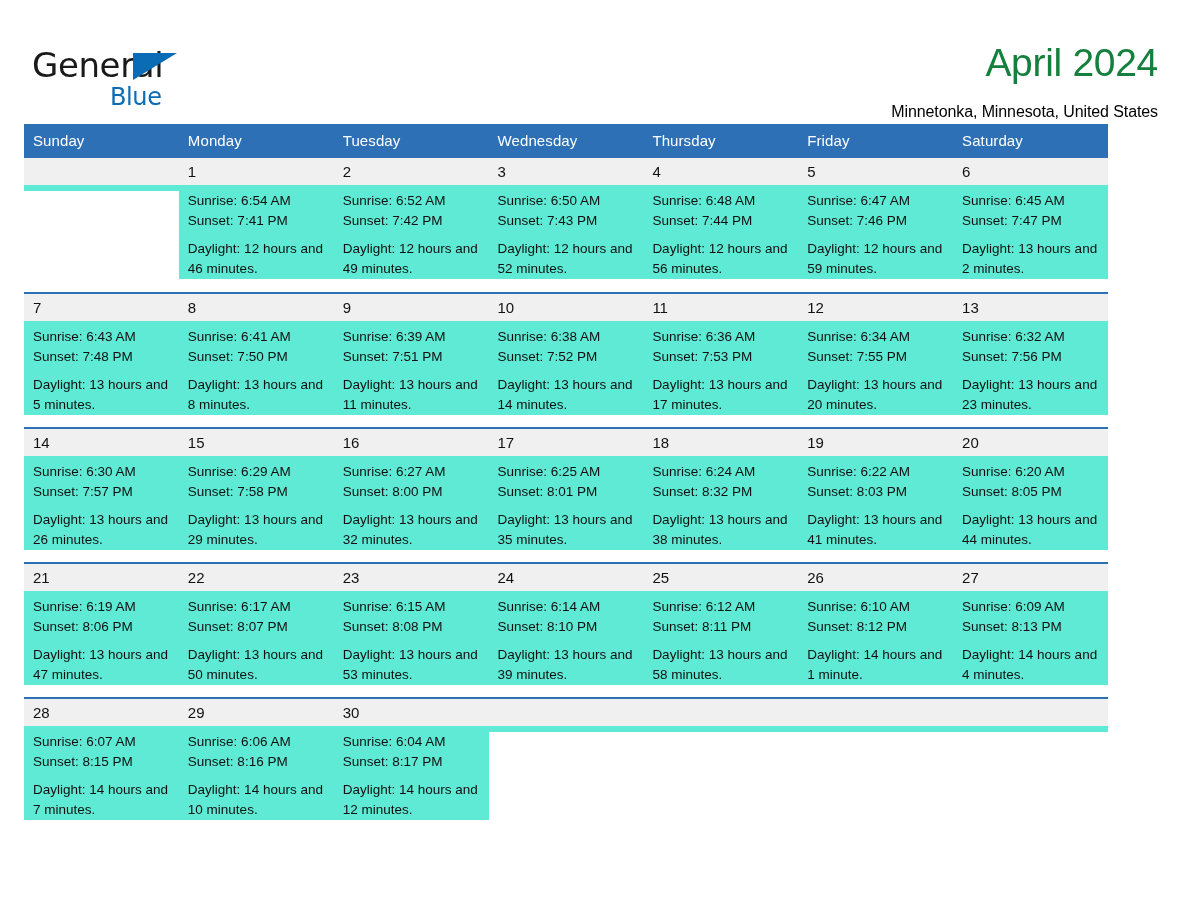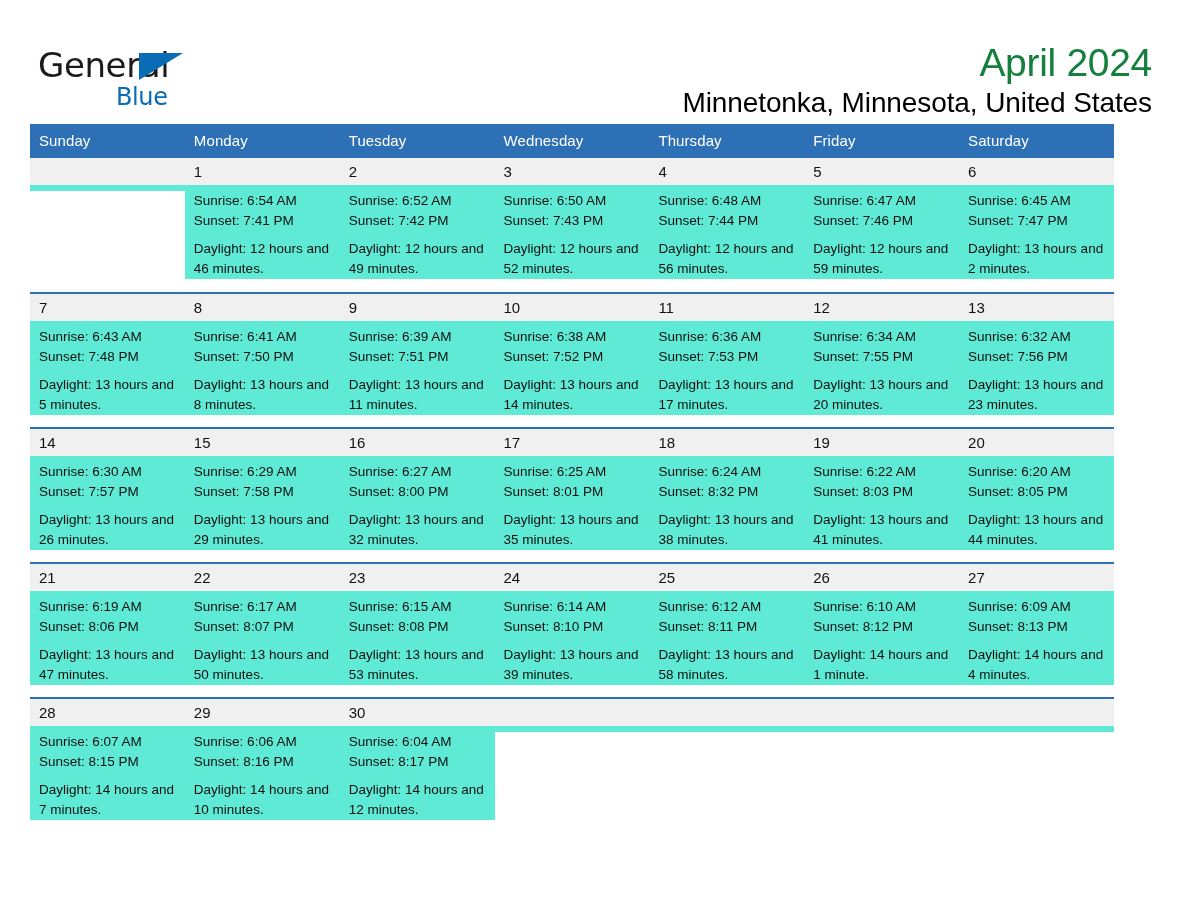--- a/index.html
+++ b/index.html
@@ -10,21 +10,21 @@
     background: #ffffff;
     font-family: "Liberation Sans", sans-serif;
     color: #000000;
     overflow: hidden;
   }
 
   .page {
     position: relative;
     width: 1188px;
     height: 918px;
-    padding: 0 30px;
+    padding: 0 24px;
   }
 
   
   .header {
     position: relative;
     height: 112px;
     padding-top: 40px;
   }
 
   .logo {
@@ -68,22 +68,22 @@
     padding-right: 6px;
   }
   .month-title {
     font-size: 39px;
     line-height: 46px;
     font-weight: 400;
     color: #15803d;
     letter-spacing: -0.3px;
   }
   .location-title {
-    margin-top: 3px;
-    font-size: 28px;
+    margin-top: 12px;
+    font-size: 16px;
     line-height: 28px;
     font-weight: 400;
     color: #000;
     letter-spacing: -0.1px;
   }
 
   
   .calendar {
     margin-top: 12px;
     width: 1084px;

